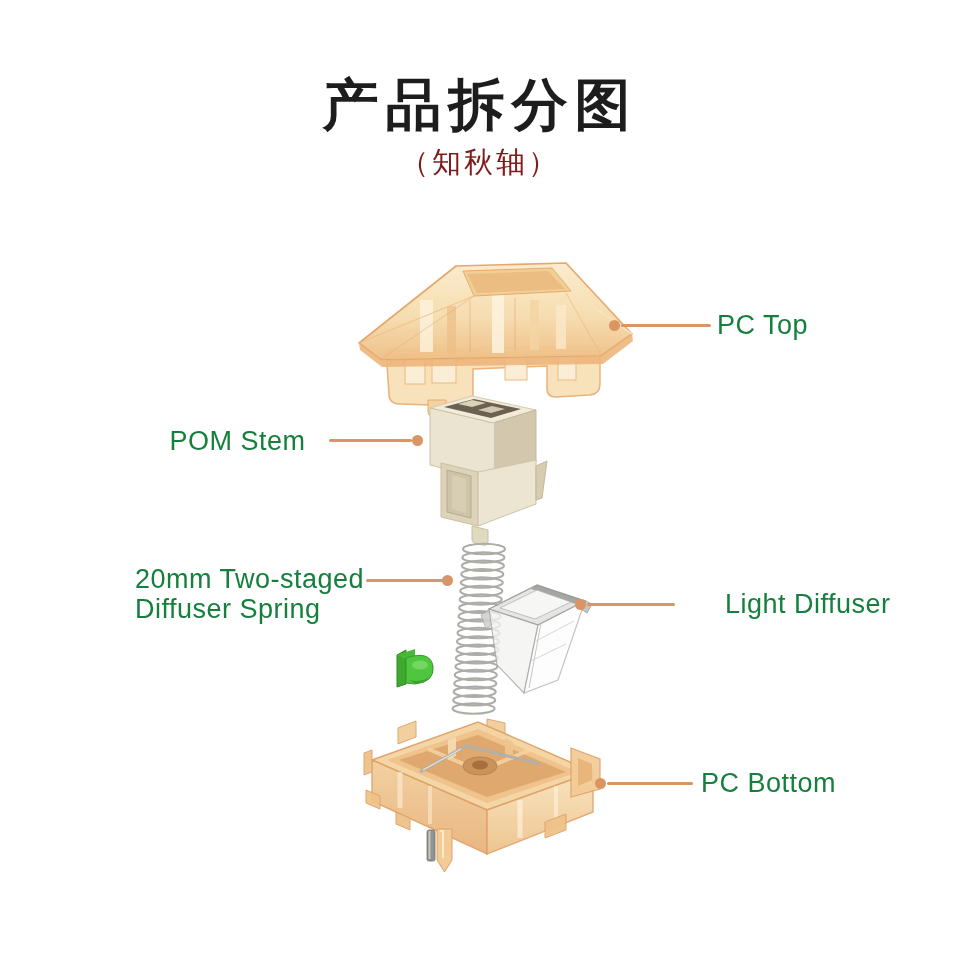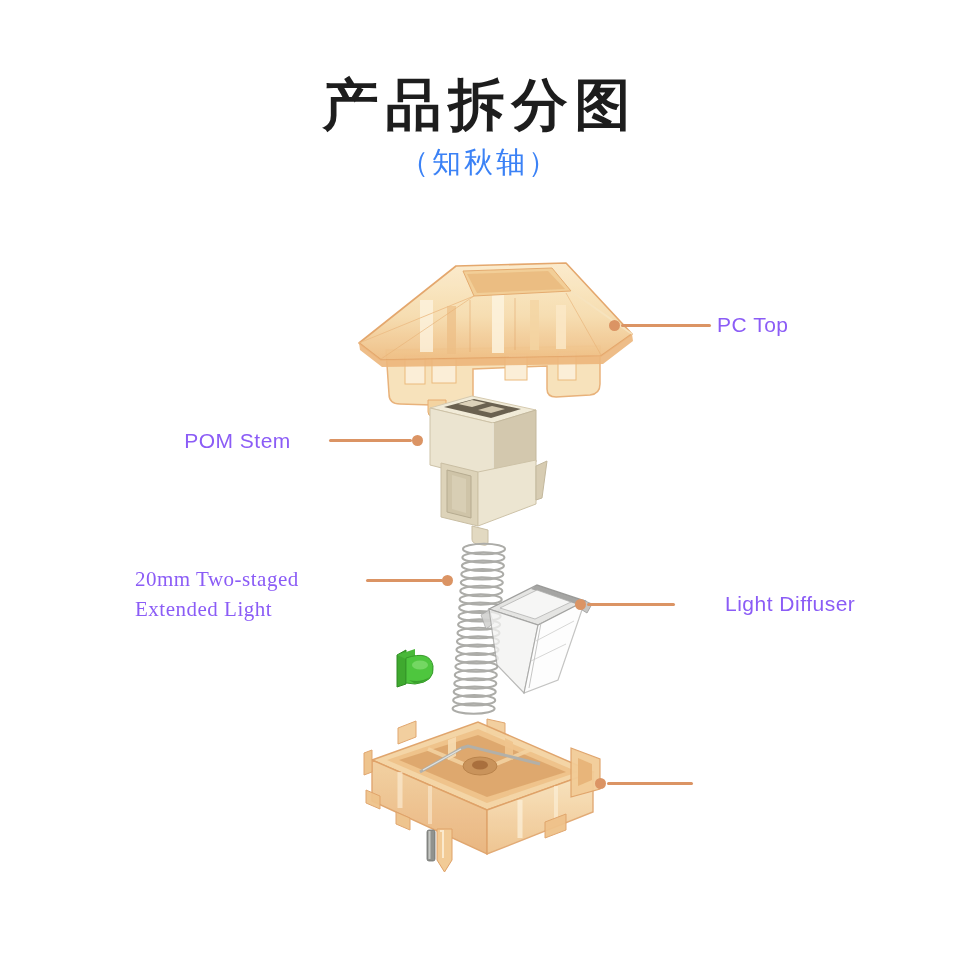--- a/index.html
+++ b/index.html
@@ -8,31 +8,31 @@
     font-family:"Liberation Sans", sans-serif;
   }
   .page-title{
     position:absolute;top:74px;left:0;width:960px;text-align:center;
     font-family:"DejaVu Sans", sans-serif;font-weight:900;font-size:56px;line-height:62px;
     letter-spacing:7px;color:#1d1d1d;margin:0;
   }
   .page-subtitle{
     position:absolute;top:144px;left:0;width:960px;text-align:center;
     font-family:"DejaVu Serif", serif;font-weight:500;font-size:29px;line-height:36px;
-    letter-spacing:3px;color:#3b82f6;margin:0;
+    letter-spacing:3px;color:#7f1d1d;margin:0;
   }
   .figure{position:absolute;left:0;top:0;width:960px;height:960px;}
   .callout-layer{position:absolute;left:0;top:0;width:960px;height:960px;pointer-events:none;}
   .leader-dot{position:absolute;width:11px;height:11px;border-radius:50%;background:#DB9464;}
   .leader-line{position:absolute;height:3px;background:#DB9464;border-radius:2px;}
   .part-label{
-    position:absolute;font-size:21px;line-height:30px;color:#8b5cf6;letter-spacing:0.5px;
+    position:absolute;font-size:27px;line-height:30px;color:#15803d;letter-spacing:0.5px;
     white-space:nowrap;
   }
-  .part-label.two-line span{display:block;white-space:nowrap;font-family:Liberation Serif, serif;}
+  .part-label.two-line span{display:block;white-space:nowrap;}
 </style>
 </head>
 <body>
 
 <div class="stage">
 
   <h1 class="page-title">产品拆分图</h1>
   <div class="page-subtitle">（知秋轴）</div>
 
   <svg class="figure" viewBox="0 0 960 960">
@@ -187,26 +187,27 @@
     <span class="leader-dot" style="left:609px;top:320px;"></span>
     <span class="leader-line" style="left:621px;top:324px;width:90px;"></span>
     <span class="part-label" style="left:717px;top:310px;">PC Top</span>
 
     <span class="part-label" style="left:160px;top:426px;width:155px;text-align:center;">POM Stem</span>
     <span class="leader-line" style="left:329px;top:439px;width:83px;"></span>
     <span class="leader-dot" style="left:412px;top:435px;"></span>
 
     <span class="part-label two-line" style="left:135px;top:564px;">
       <span>20mm Two-staged</span>
-      <span>Extended Light</span>
+      <span>Diffuser Spring</span>
     </span>
     <span class="leader-line" style="left:366px;top:579px;width:77px;"></span>
     <span class="leader-dot" style="left:442px;top:575px;"></span>
 
     <span class="leader-dot" style="left:575px;top:599px;"></span>
     <span class="leader-line" style="left:587px;top:603px;width:88px;"></span>
     <span class="part-label" style="left:683px;top:589px;margin-left:42px;">Light Diffuser</span>
 
     <span class="leader-dot" style="left:595px;top:778px;"></span>
     <span class="leader-line" style="left:607px;top:782px;width:86px;"></span>
+    <span class="part-label" style="left:701px;top:768px;">PC Bottom</span>
   </div>
 
 </div>
 
 </body></html>

